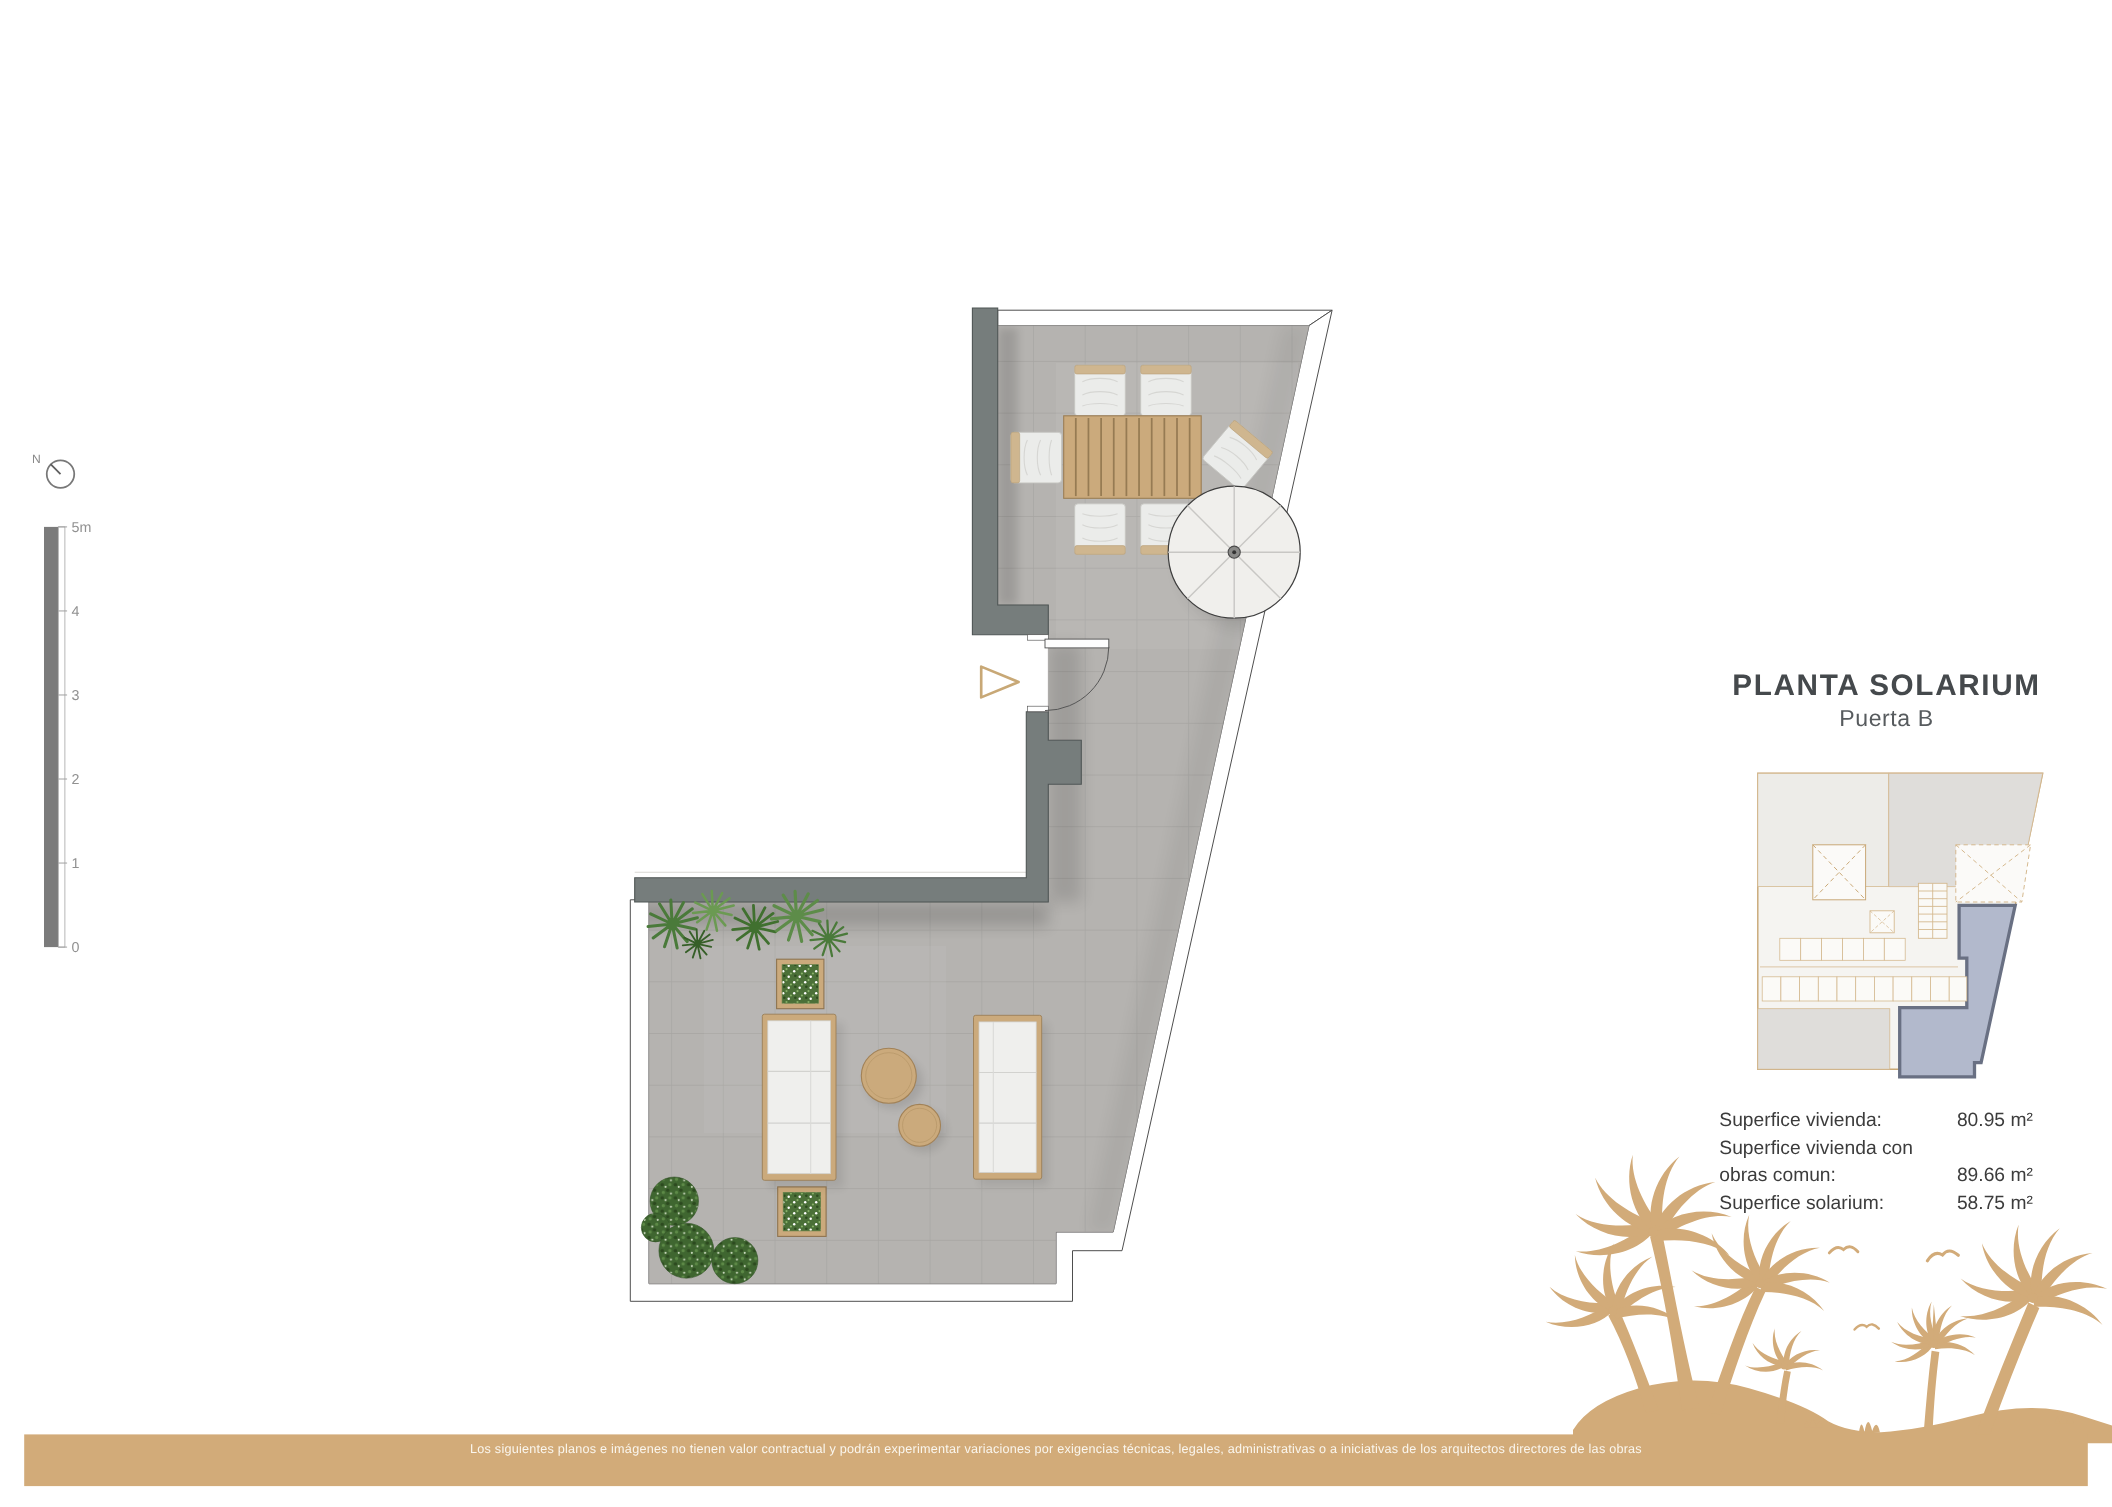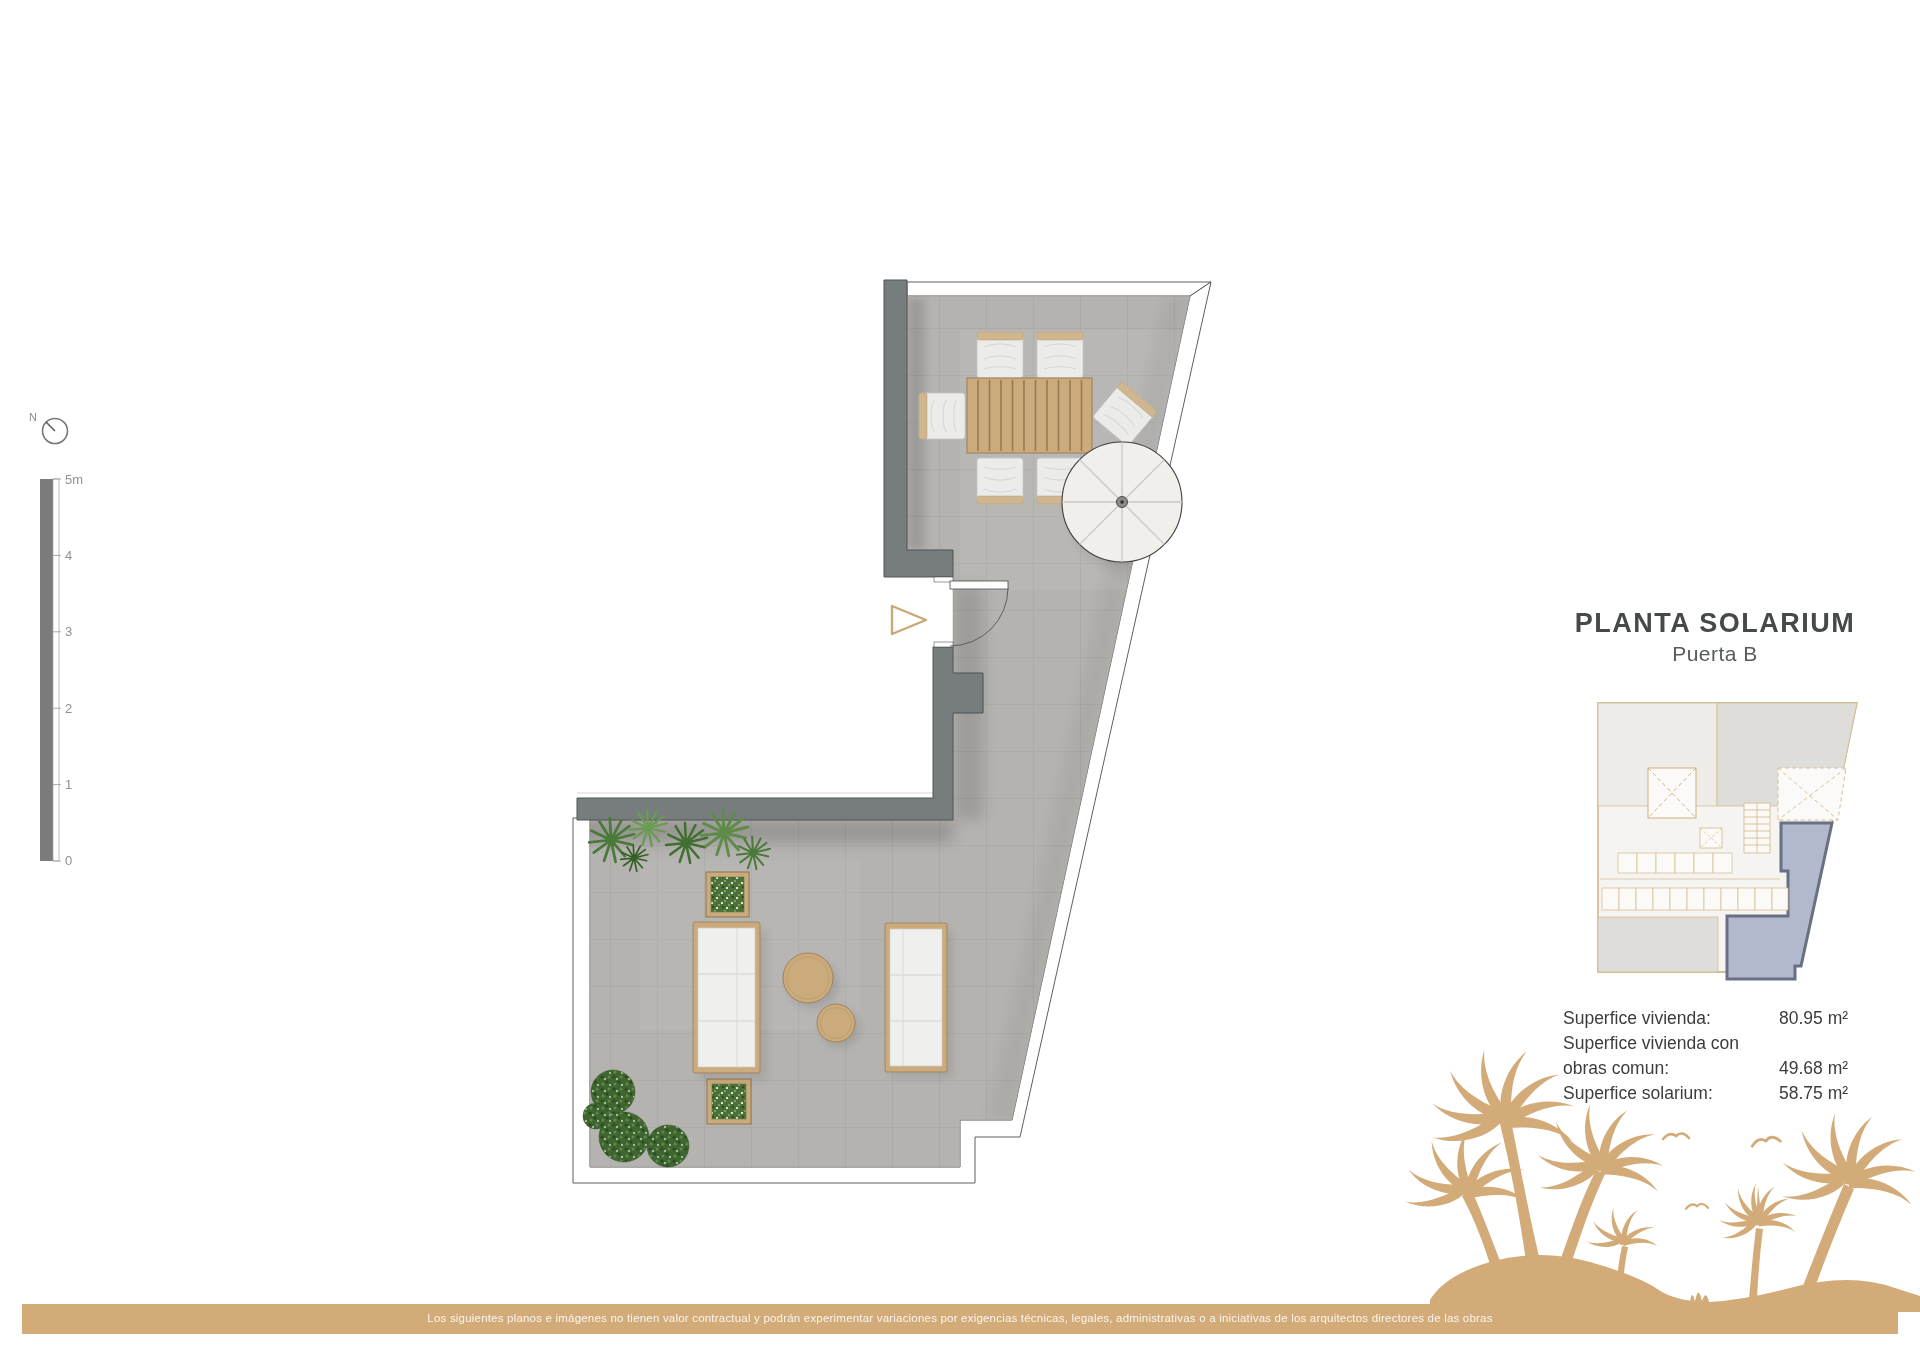--- a/index.html
+++ b/index.html
@@ -7,21 +7,21 @@
         font-family:"Liberation Sans", sans-serif;}
   .abs{position:absolute;}
   
   .title-block{position:absolute;left:1480px;top:608px;width:470px;text-align:center;color:#45494c;}
   .title-block h1{margin:0;font-size:27px;font-weight:bold;letter-spacing:1.5px;color:#45494c;}
   .title-block .subtitle{margin-top:3px;font-size:21px;letter-spacing:.5px;color:#575b5e;font-weight:normal;}
   .areas{position:absolute;left:1563px;top:1008px;width:360px;color:#3c3c3c;font-size:17.5px;}
   .area-row{position:relative;height:25px;white-space:nowrap;}
   .area-row .val{position:absolute;left:216px;top:0;}
   
-  .footer-bar{position:absolute;left:22px;top:1304px;width:1876px;height:30px;background:#d2ab79;
+  .footer-bar{position:absolute;left:22px;top:1304px;width:1876px;height:47px;background:#d2ab79;
               color:#faf6ee;text-align:center;font-size:11.5px;line-height:15px;padding-top:7px;
               box-sizing:border-box;letter-spacing:.2px;}
   .footer-bar p{margin:0;}
   svg{position:absolute;overflow:visible;}
 </style>
 </head>
 <body>
 
 <div class="page">
 
@@ -274,21 +274,21 @@
     <div class="area-row">
       <span>Superfice vivienda:</span>
       <span class="val">80.95 m²</span>
     </div>
     <div class="area-row">
       <span>Superfice vivienda con</span>
       <span class="val"></span>
     </div>
     <div class="area-row">
       <span>obras comun:</span>
-      <span class="val">49.68 m²</span>
+      <span class="val">89.66 m²</span>
     </div>
     <div class="area-row">
       <span>Superfice solarium:</span>
       <span class="val">58.75 m²</span>
     </div>
   </div>
 
   <svg class="abs" style="left:1430px;top:1080px;" width="490" height="270" viewBox="1430 1080 490 270">
     <defs>
       <path id="frond" d="M0,0 C14,-15 42,-20 64,-10 C45,-14 22,-5 5,6 Z"></path>

